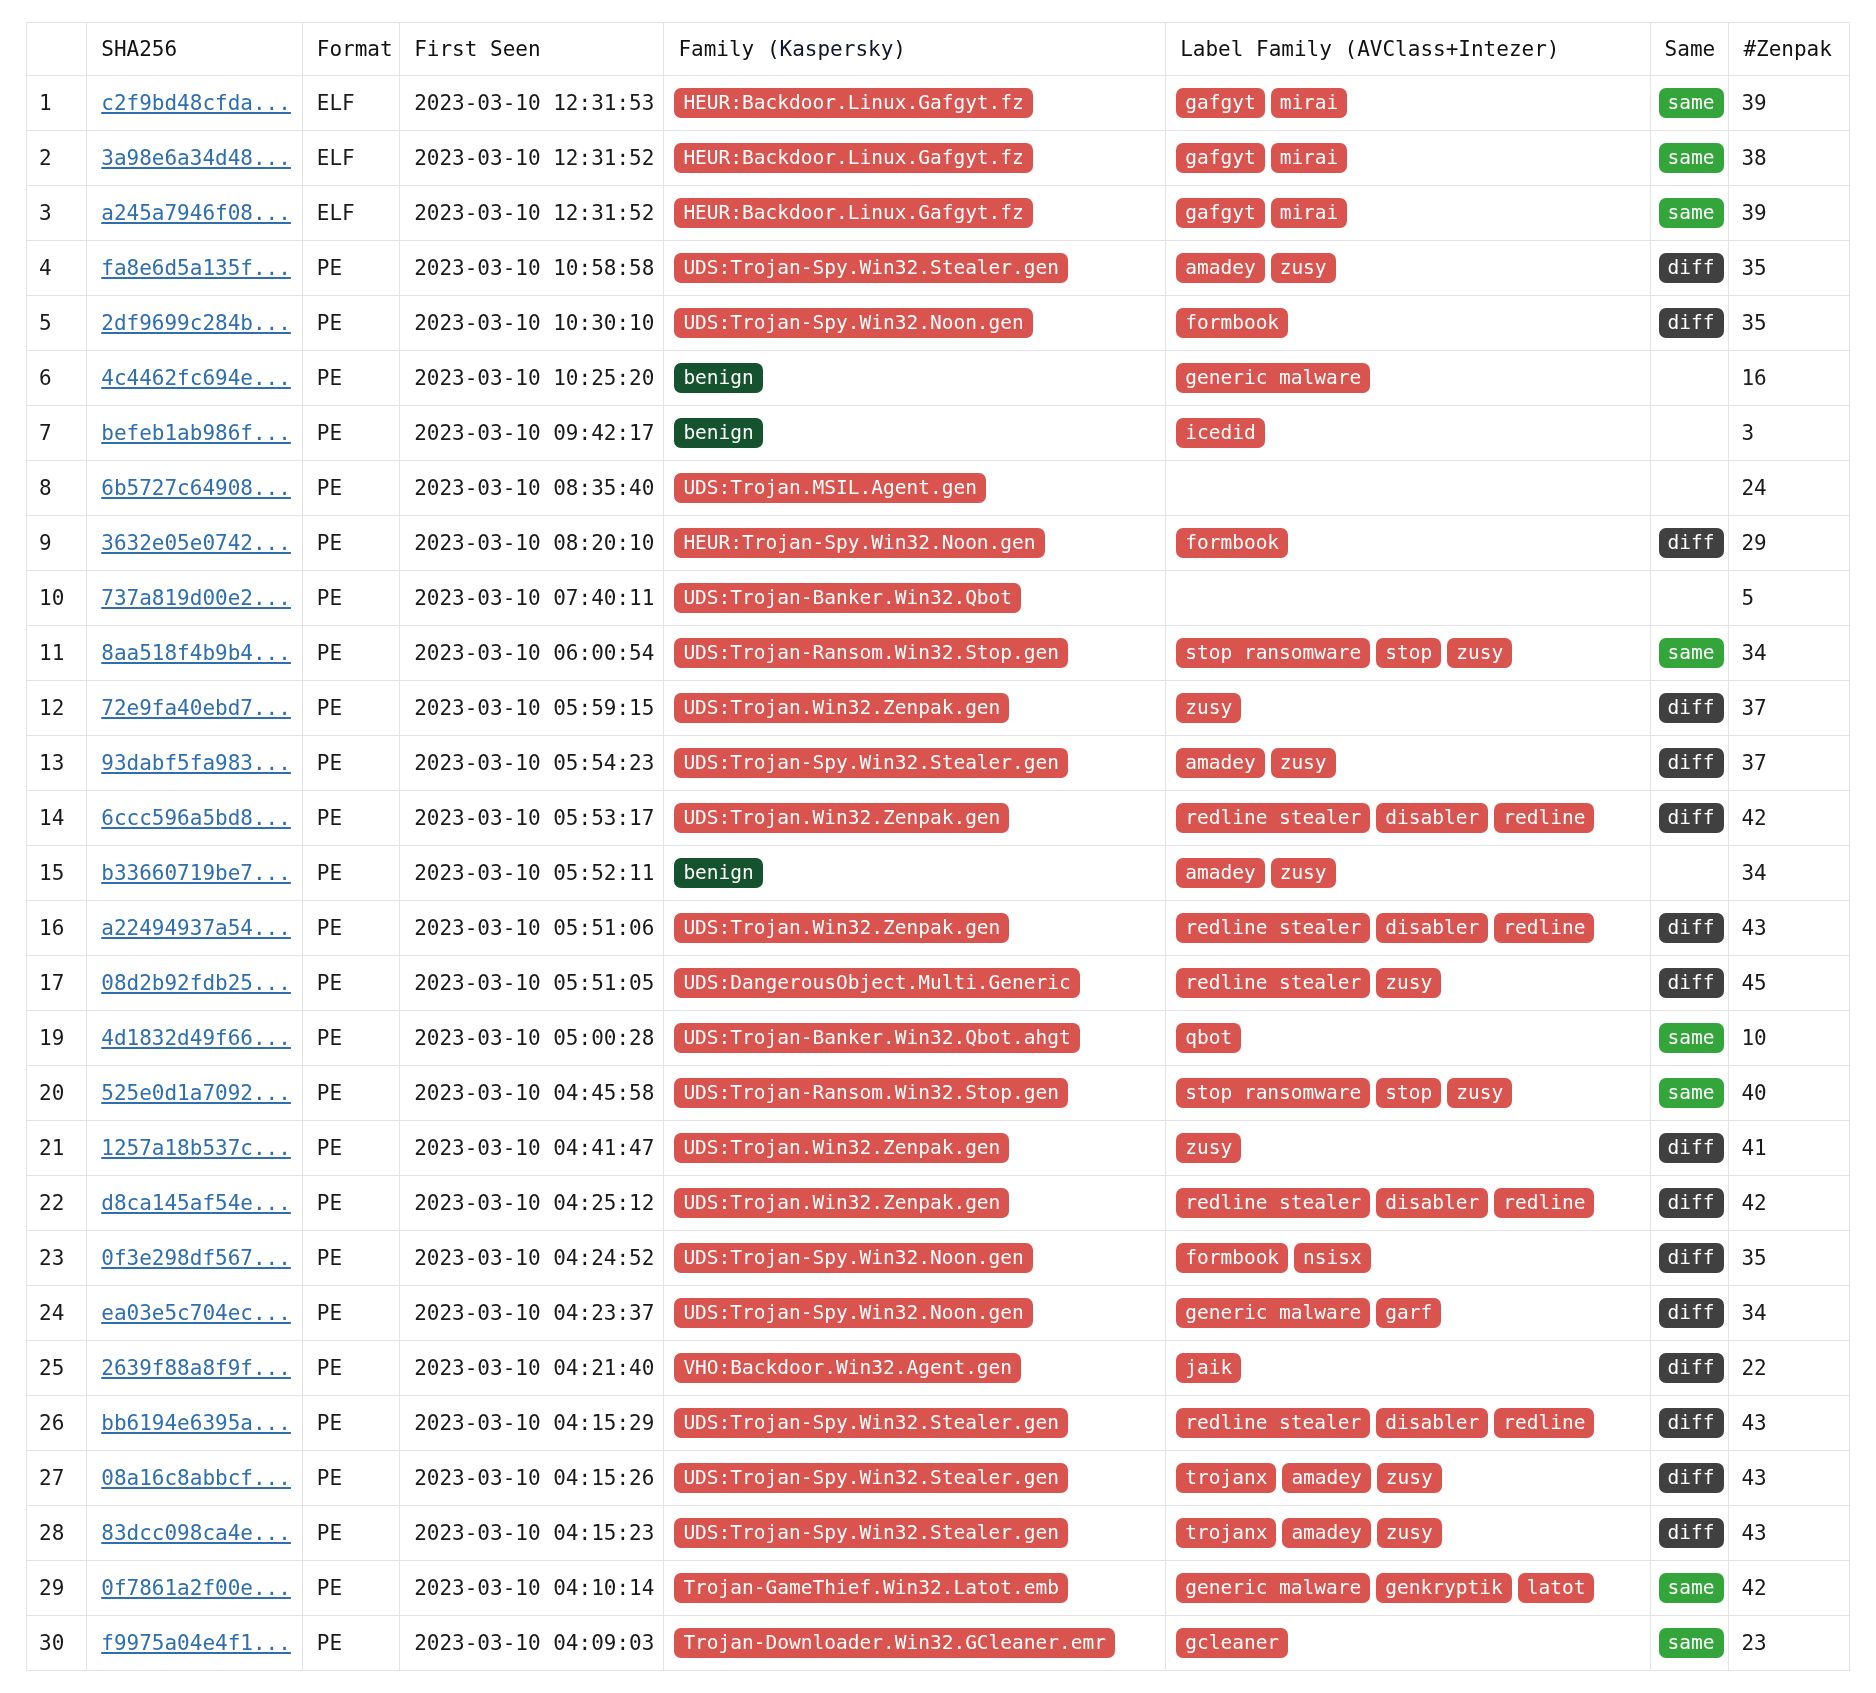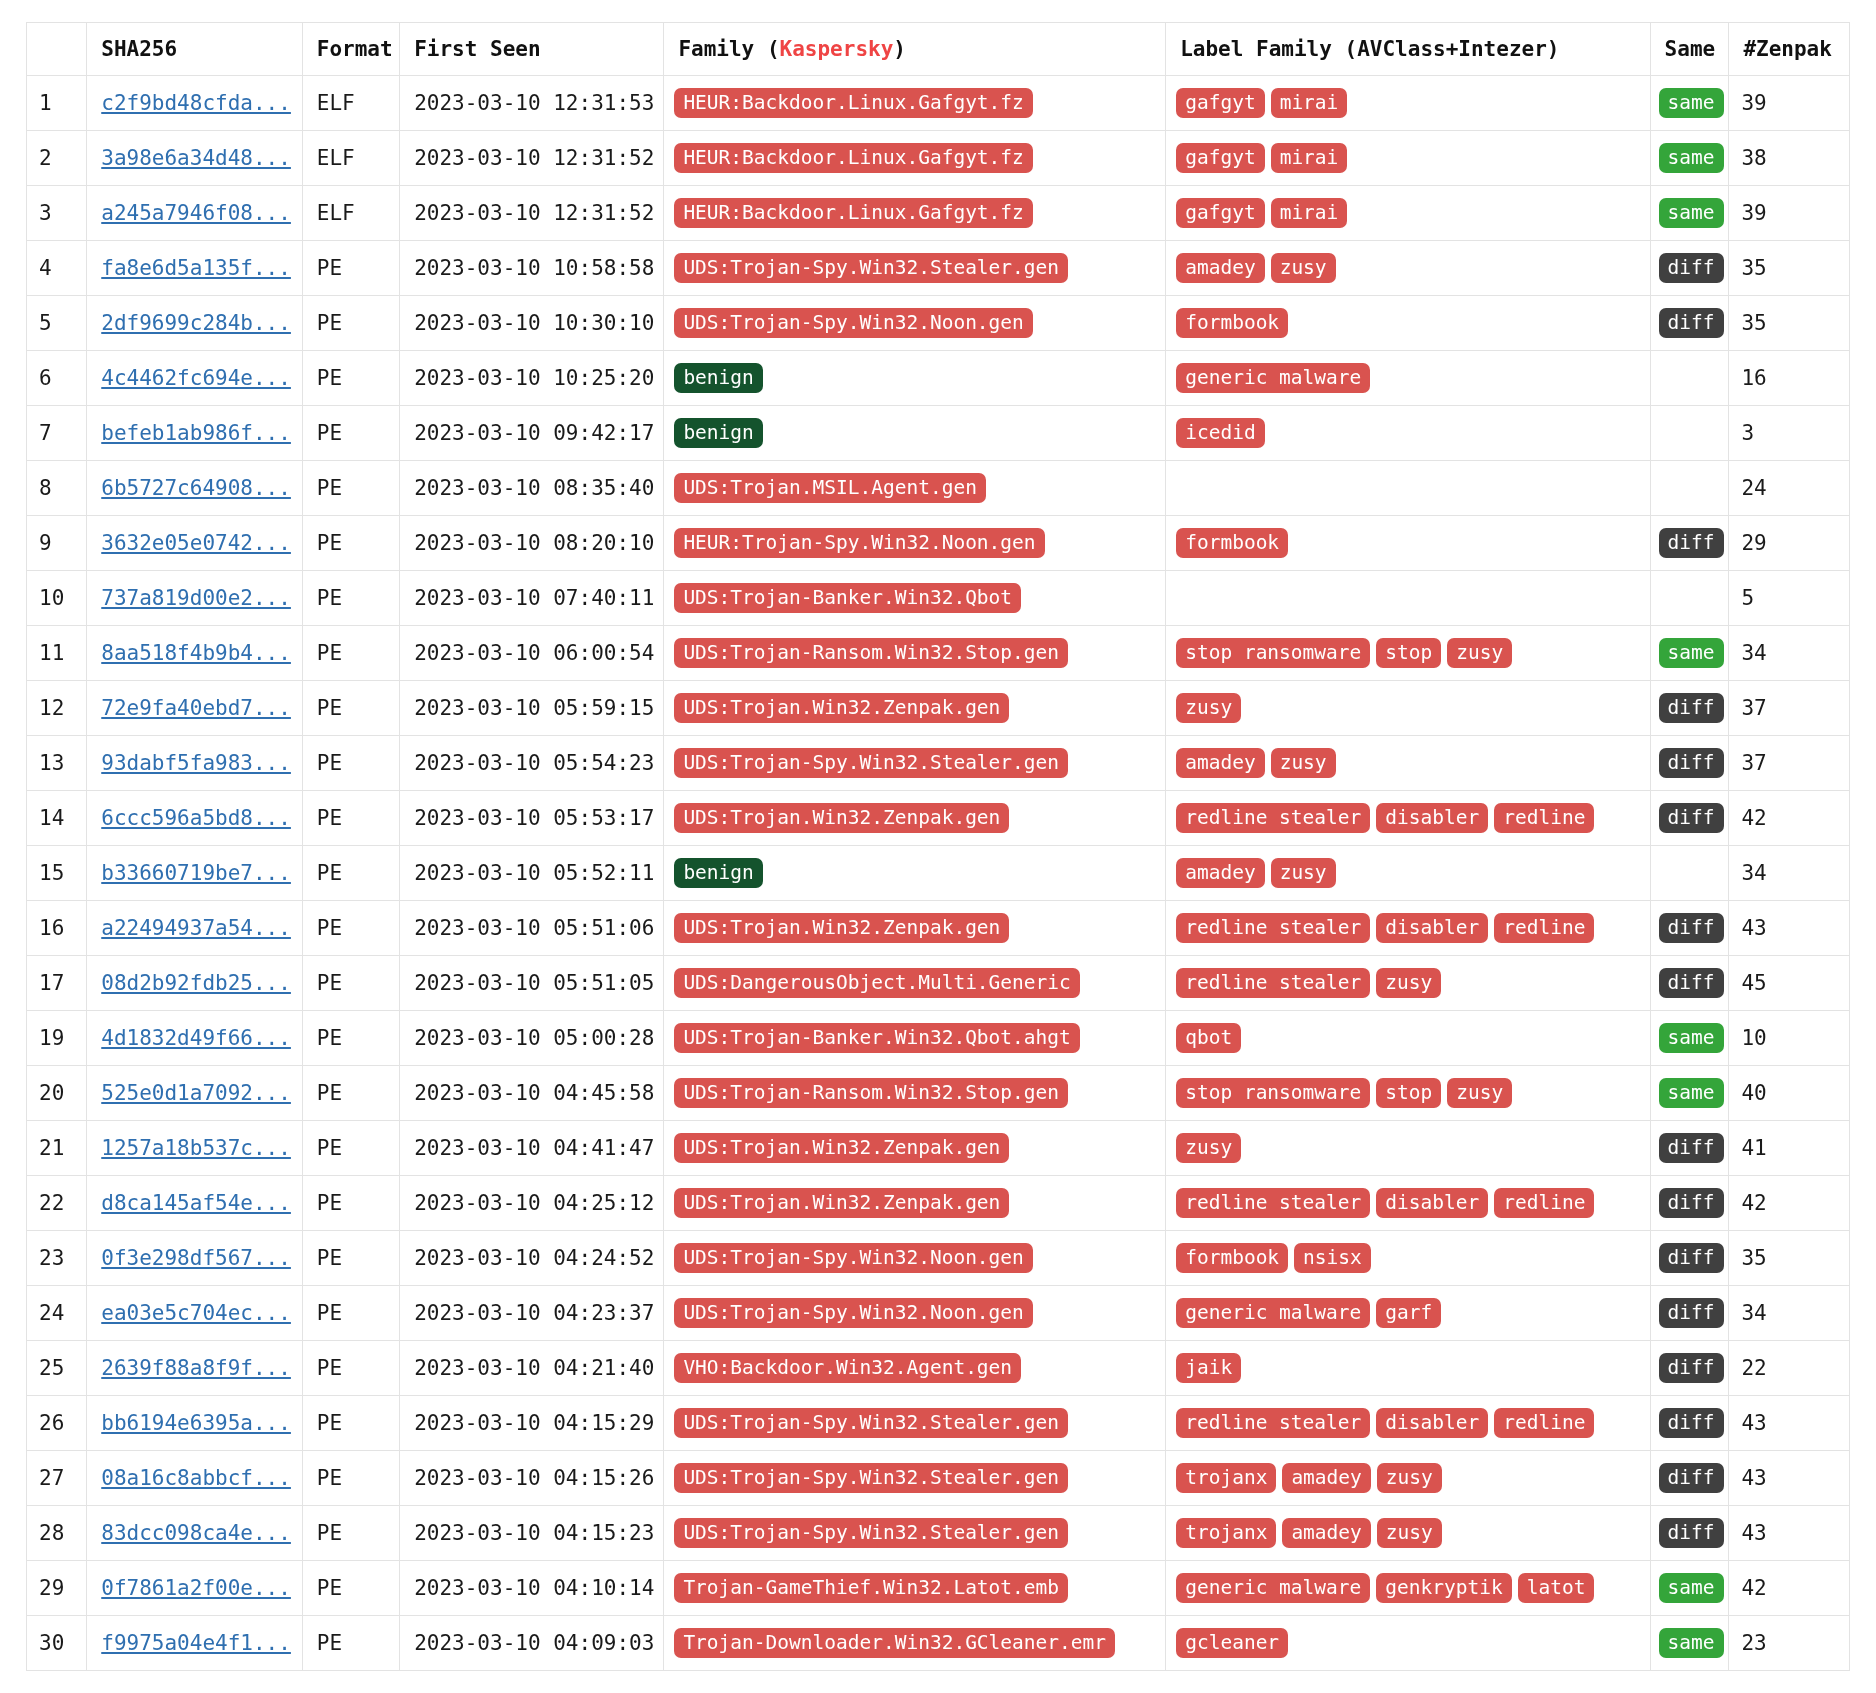--- a/index.html
+++ b/index.html
@@ -27,21 +27,21 @@
   table.sample-table td {
     border: 1px solid #e3e3e3;
     padding: 0 14px;
     text-align: left;
     vertical-align: middle;
     white-space: nowrap;
     overflow: hidden;
   }
   table.sample-table thead th {
     height: 52px;
-    font-weight: bold;
+    font-weight: normal;
     color: #111111;
     font-size: 21px;
     border-top: 1px solid #e3e3e3;
     border-bottom: 1px solid #e3e3e3;
     background: #ffffff;
   }
   table.sample-table tbody td {
     height: 54px;
     color: #1a1a1a;
   }
@@ -60,21 +60,21 @@
     color: #1a1a1a;
     padding-left: 12px !important;
   }
   .sha-link {
     color: #2f6fb0;
     text-decoration: underline;
     cursor: pointer;
     text-align: center;
   }
   .kaspersky-name {
-    color: #ef4444;
+    color: #0f172a;
   }
   .badge {
     display: inline-block;
     border-radius: 7px;
     padding: 4px 9px 5px 9px;
     font-size: 19.5px;
     line-height: 1.12;
     color: #ffffff;
     margin-right: 6px;
     vertical-align: middle;

